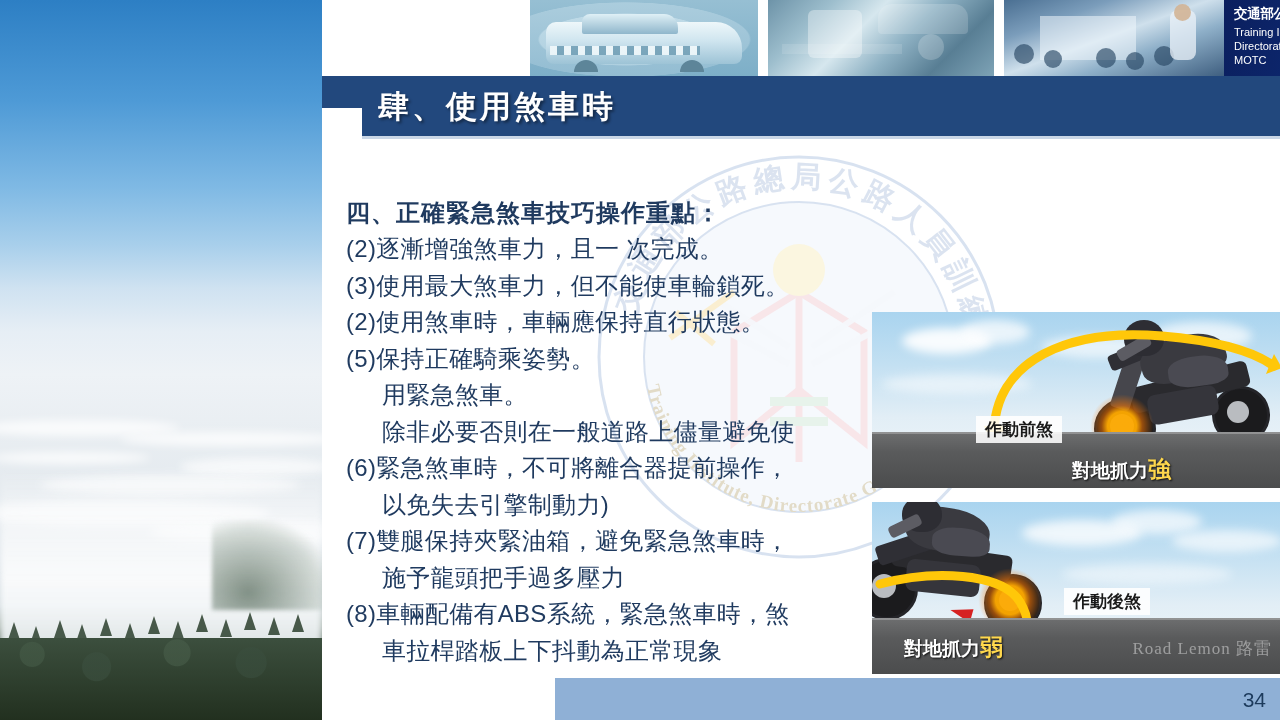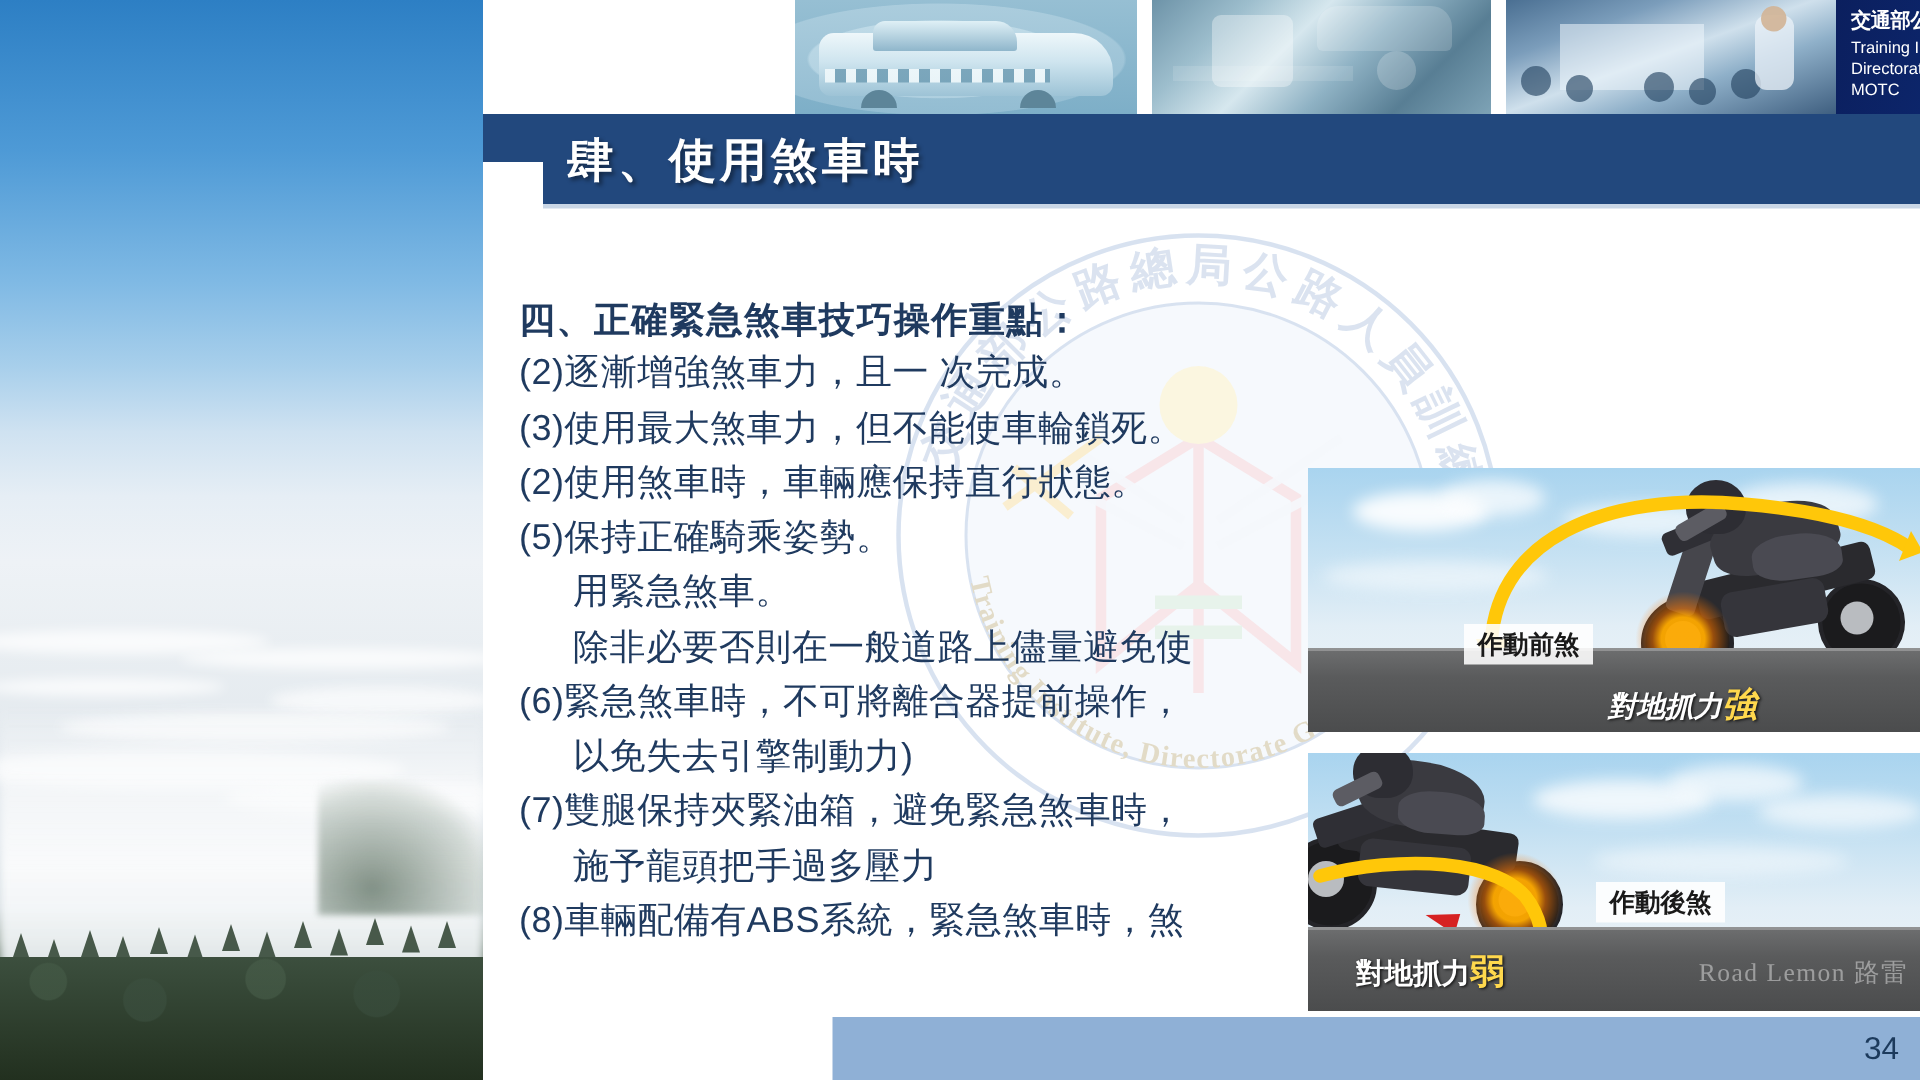--- a/index.html
+++ b/index.html
@@ -268,20 +268,21 @@
       <div class="line">(3)使用最大煞車力，但不能使車輪鎖死。</div>
       <div class="line">(2)使用煞車時，車輛應保持直行狀態。</div>
       <div class="line">(5)保持正確騎乘姿勢。</div>
       <div class="line indent">用緊急煞車。</div>
       <div class="line indent">除非必要否則在一般道路上儘量避免使</div>
       <div class="line">(6)緊急煞車時，不可將離合器提前操作，</div>
       <div class="line indent">以免失去引擎制動力)</div>
       <div class="line">(7)雙腿保持夾緊油箱，避免緊急煞車時，</div>
       <div class="line indent">施予龍頭把手過多壓力</div>
       <div class="line">(8)車輛配備有ABS系統，緊急煞車時，煞</div>
+      <div class="line indent">車拉桿踏板上下抖動為正常現象</div>
     </div>
 
     <div class="photo photo-top">
       <div class="sky"></div>
       <div class="cloudpuff" style="left:30px;top:16px;width:90px;height:26px;"></div>
       <div class="cloudpuff" style="left:88px;top:8px;width:70px;height:24px;opacity:.8;"></div>
       <div class="cloudpuff" style="left:170px;top:24px;width:110px;height:22px;opacity:.7;"></div>
       <div class="cloudpuff" style="left:280px;top:10px;width:100px;height:28px;opacity:.75;"></div>
       <div class="cloudpuff" style="left:10px;top:62px;width:150px;height:20px;opacity:.55;"></div>
 
@@ -302,21 +303,21 @@
         <div class="redarrow" style="left:196px;top:126px;transform:rotate(18deg);"></div>
         <svg class="arrow-y" style="left:110px;top:6px;width:300px;height:140px;" viewBox="0 0 300 140">
           <path d="M12,120 C10,40 90,10 180,18 C250,24 278,38 292,48" fill="none" stroke="#ffc709" stroke-width="9" stroke-linecap="round"></path>
           <polygon points="292,36 300,50 284,56" fill="#ffc709"></polygon>
           <polygon points="2,108 24,108 13,134" fill="#ffc709"></polygon>
         </svg>
       </div>
 
       <div class="road road-top"></div>
       <div class="labelbox" style="left:104px;top:104px;">作動前煞</div>
-      <div class="gripcap" style="left:200px;top:142px;font-style:italic;">
+      <div class="gripcap" style="left:200px;top:142px;">
         <span>對地抓力</span><span class="em">強</span>
       </div>
     </div>
 
     <div class="photo photo-bottom">
       <div class="sky"></div>
       <div class="cloudpuff" style="left:150px;top:18px;width:120px;height:26px;opacity:.85;"></div>
       <div class="cloudpuff" style="left:240px;top:8px;width:90px;height:24px;opacity:.75;"></div>
       <div class="cloudpuff" style="left:300px;top:28px;width:110px;height:22px;opacity:.7;"></div>
       <div class="cloudpuff" style="left:190px;top:62px;width:170px;height:20px;opacity:.5;"></div>

